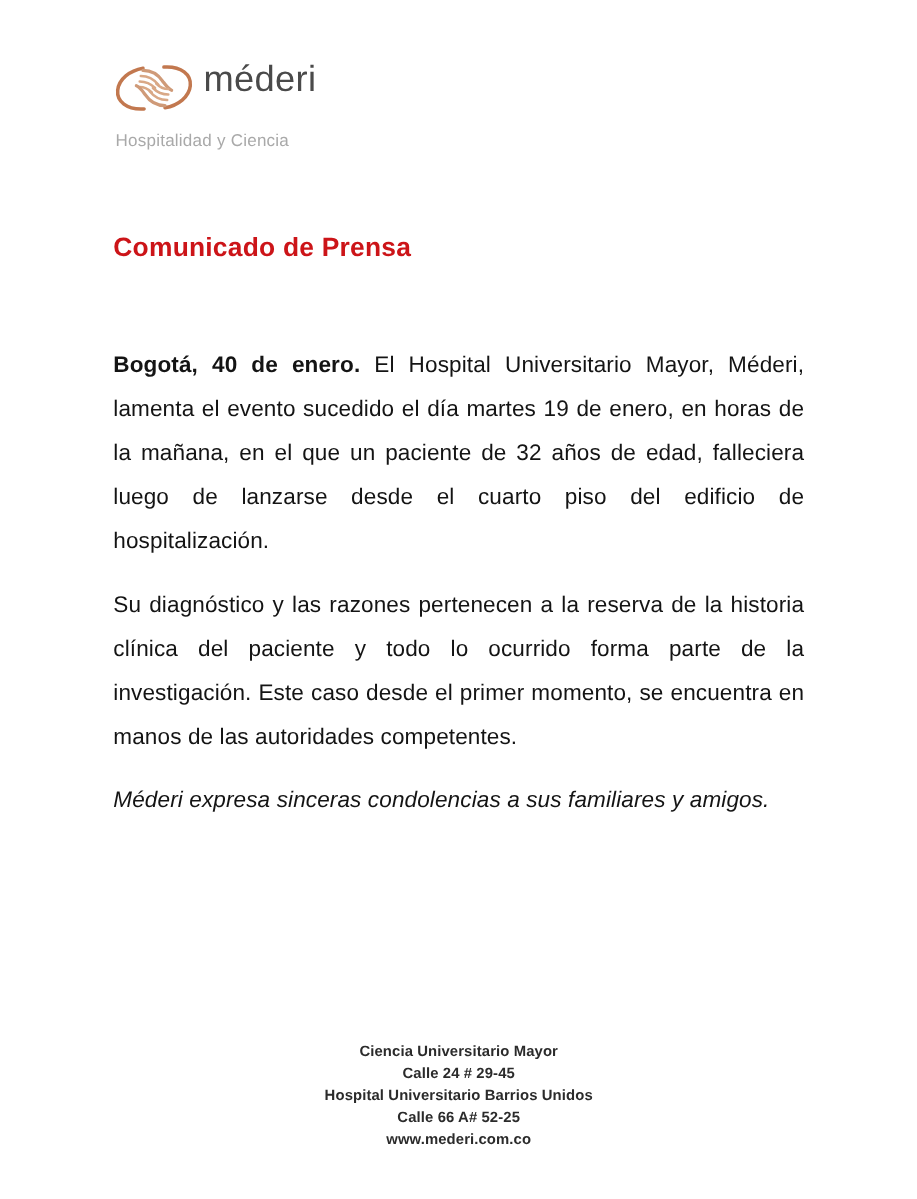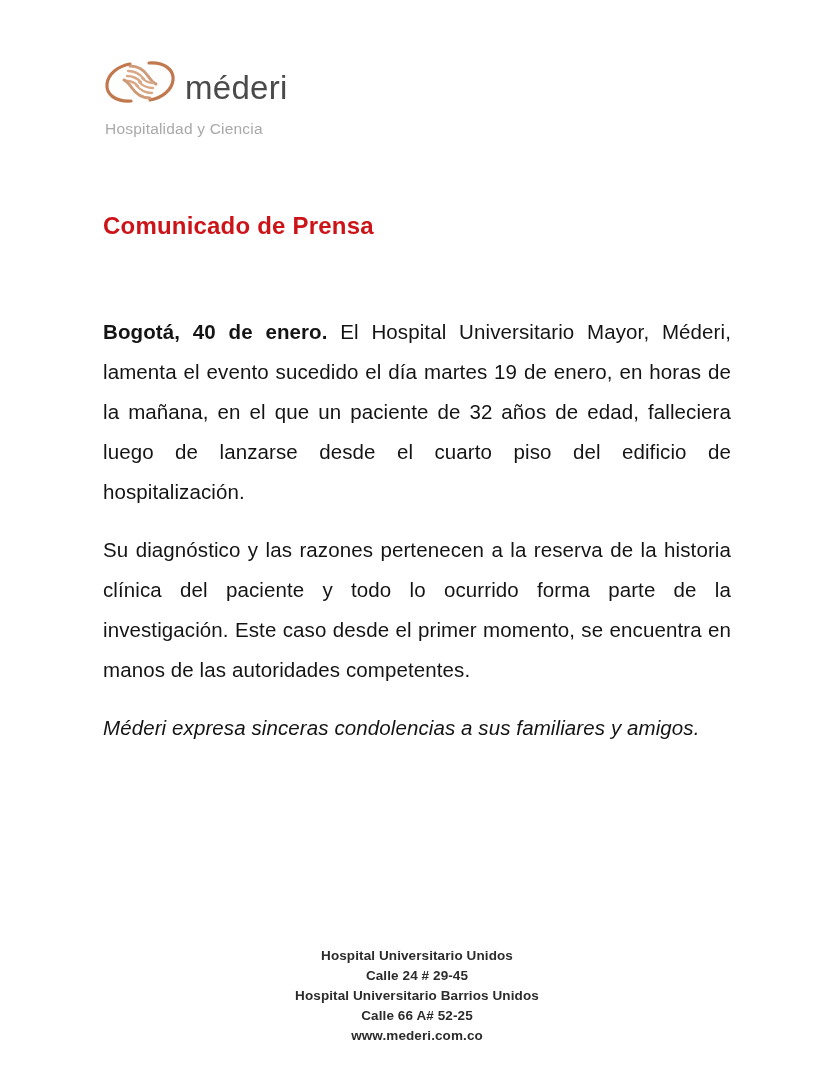--- a/index.html
+++ b/index.html
@@ -25,21 +25,21 @@
 
   
   .letterhead {
     position: absolute;
     left: 103px;
     top: 55px;
     width: 300px;
   }
   .logo-row {
     display: flex;
-    align-items: flex-end;
+    align-items: flex-start;
     gap: 8px;
     height: 52px;
   }
   .logo-mark {
     width: 74px;
     height: 50px;
     flex: 0 0 auto;
     display: block;
   }
   .logo-wordmark {
@@ -144,20 +144,20 @@
 
   <div class="body-copy">
     <p>
       <span class="dateline">Bogotá, 40 de enero.</span><span> El Hospital Universitario Mayor, Méderi, lamenta el evento sucedido el día martes 19 de enero, en horas de la mañana, en el que un paciente de 32 años de edad, falleciera luego de lanzarse desde el cuarto piso del edificio de hospitalización.</span>
     </p>
     <p>Su diagnóstico y las razones pertenecen a la reserva de la historia clínica del paciente y todo lo ocurrido forma parte de la investigación. Este caso desde el primer momento, se encuentra en manos de las autoridades competentes.</p>
     <p>Méderi expresa sinceras condolencias a sus familiares y amigos.</p>
   </div>
 
   <div class="footer">
-    <div class="footer-line">Hospital Universitario Unidos</div>
+    <div class="footer-line">Ciencia Universitario Mayor</div>
     <div class="footer-line">Calle 24 # 29-45</div>
     <div class="footer-line">Hospital Universitario Barrios Unidos</div>
     <div class="footer-line">Calle 66 A# 52-25</div>
     <div class="footer-line">www.mederi.com.co</div>
   </div>
 
 </div>
 
 </body></html>

